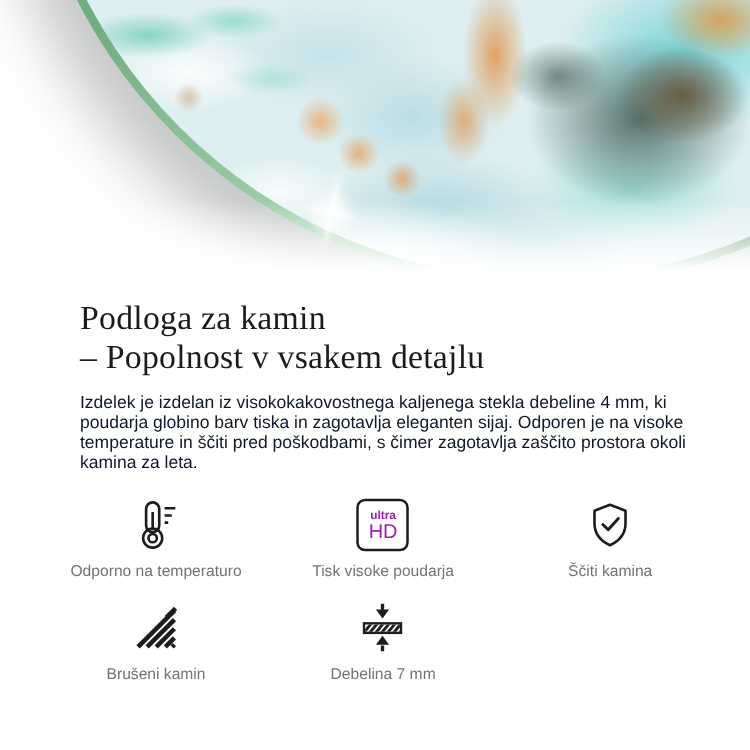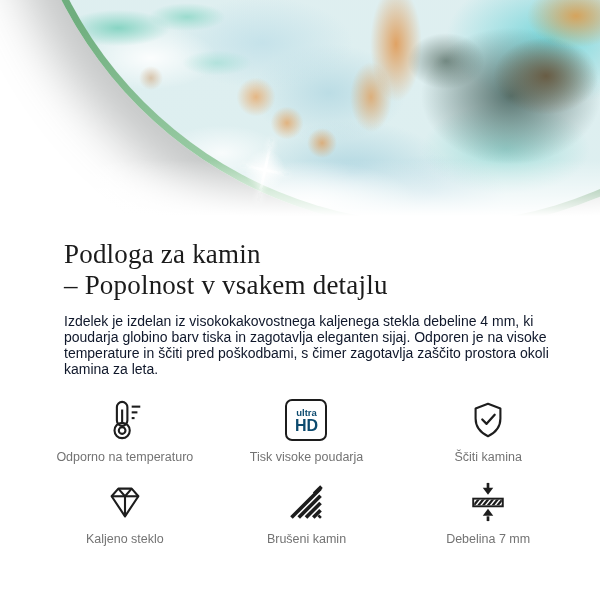--- a/index.html
+++ b/index.html
@@ -91,24 +91,24 @@
     display:grid; grid-template-columns:repeat(3, 1fr); row-gap:12px;
   }
   .feature { display:flex; flex-direction:column; align-items:center; }
   .feature-icon { height:46px; display:flex; align-items:flex-end; justify-content:center; }
   .feature-icon svg { display:block; }
   .feature-label { margin-top:9px; font-size:12.5px; line-height:15px; color:#737373; white-space:nowrap; }
 
   .uhd-box {
     width:38px; height:38px; border:2.5px solid #1c1c1c; border-radius:7px;
     display:flex; flex-direction:column; align-items:center; justify-content:center;
-    color:#0c4a6e; background:#fff;
+    color:#a21caf; background:#fff;
   }
   .uhd-top { font-size:9.5px; font-weight:700; line-height:10px; }
-  .uhd-bottom { font-size:16px; font-weight:700; line-height:15px; }
+  .uhd-bottom { font-size:16px; font-weight:400; line-height:15px; }
 </style>
 </head>
 <body>
 
 <div class="hero">
   <div class="glass-disc">
     <div class="glass-print"></div>
   </div>
   <div class="sparkle">
     <div class="sparkle-core"></div>
@@ -154,31 +154,20 @@
     <div class="feature">
       <div class="feature-icon">
         <svg width="42" height="42" viewBox="0 0 44 44" fill="none" stroke="#1d1d1d" stroke-width="2.2" stroke-linejoin="round">
           <path d="M22 5 L35 10 V20.5 C35 29.5 29.5 35.5 22 39 C14.5 35.5 9 29.5 9 20.5 V10 Z"></path>
           <path d="M16 21.5 L20.5 26 L29 16.5" stroke-width="2.4" stroke-linecap="round"></path>
         </svg>
       </div>
       <div class="feature-label">Ščiti kamina</div>
     </div>
 
-    <div class="feature">
-      <div class="feature-icon">
-        <svg width="42" height="42" viewBox="0 0 44 44" fill="none" stroke="#1d1d1d" stroke-width="2.2" stroke-linejoin="round">
-          <path d="M8 16 L15 8 H29 L36 16 L22 37 Z"></path>
-          <line x1="8" y1="16" x2="36" y2="16"></line>
-          <path d="M15 8 L22 16 L29 8"></path>
-          <line x1="22" y1="16" x2="22" y2="37"></line>
-        </svg>
-      </div>
-      <div class="feature-label">Kaljeno steklo</div>
-    </div>
 
     <div class="feature">
       <div class="feature-icon">
         <svg width="40" height="40" viewBox="0 0 44 44" stroke="#1d1d1d" stroke-width="4" fill="none">
           <line x1="31" y1="12" x2="39" y2="4"></line>
           <line x1="6" y1="38" x2="38" y2="6"></line>
           <line x1="14" y1="38" x2="38" y2="14"></line>
           <line x1="22" y1="38" x2="38" y2="22"></line>
           <line x1="30" y1="38" x2="38" y2="30"></line>
           <line x1="36" y1="38" x2="38" y2="36"></line>

